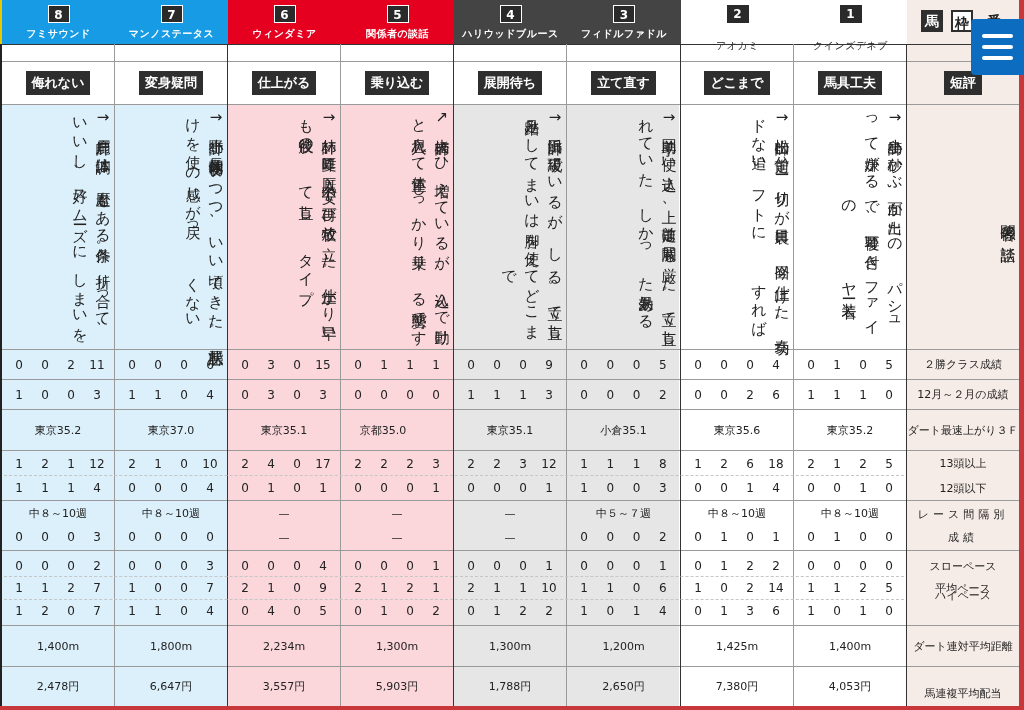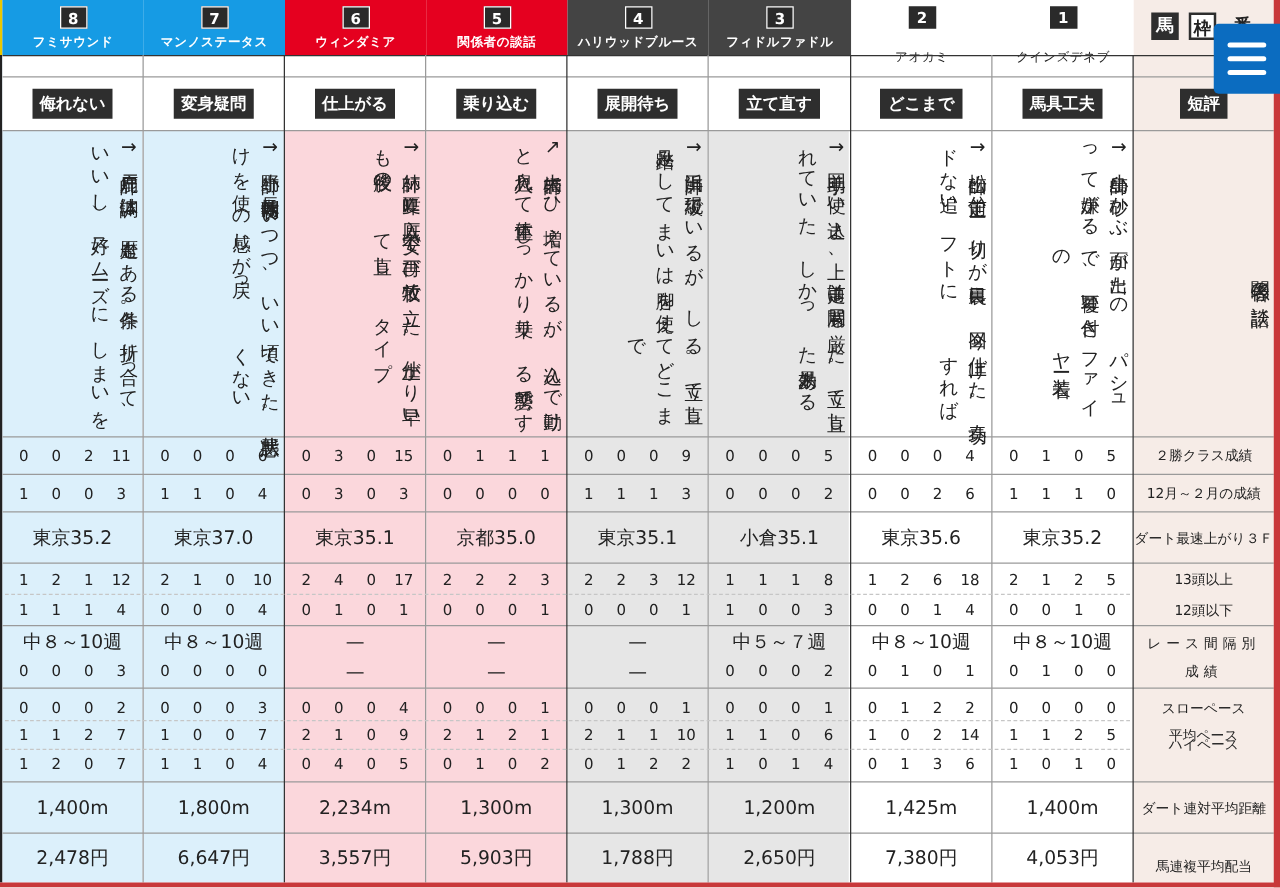--- a/index.html
+++ b/index.html
@@ -52,21 +52,21 @@
     position:absolute; top:108px; height:236px;
     writing-mode:vertical-rl; text-orientation:upright;
     font-size:15px; line-height:23px; letter-spacing:1px;
     font-family:"DejaVu Sans", sans-serif;
     display:flex; justify-content:center;
   }
   .vtext span { display:block; }
 
   .nrow { position:absolute; display:flex; justify-content:space-around; align-items:center; font-size:12px; }
   .nrow span { width:25%; text-align:center; }
-  .ctr { position:absolute; display:flex; align-items:center; justify-content:center; font-size:15px; }
+  .ctr { position:absolute; display:flex; align-items:center; justify-content:center; font-size:11px; }
 
   .lbl { position:absolute; left:907px; width:112px; display:flex; flex-direction:column; align-items:center; justify-content:center; font-size:11px; text-align:center; }
 
   .corner { position:absolute; left:907px; top:0; width:112px; height:44px; background:#f6ece7; }
   .ck { position:absolute; top:10px; width:22px; height:22px; font-size:14px; font-weight:bold; line-height:22px; text-align:center; box-sizing:border-box; }
   .ck1 { left:14px; background:#2e2e2e; color:#fff; }
   .ck2 { left:44px; border:2px solid #2e2e2e; color:#222; background:#fff; }
   .ck3 { left:76px; color:#222; }
 
   .menu-btn {
@@ -385,21 +385,21 @@
       <span>1</span>
       <span>1</span>
       <span>1</span>
     </div>
     <div class="nrow" style="left: 345px; width: 104px; top: 380px; height: 29px;">
       <span>0</span>
       <span>0</span>
       <span>0</span>
       <span>0</span>
     </div>
-    <div class="ctr" style="left: 341px; width: 112px; top: 410px; height: 40px;">京都35.0</div>
+    <div class="ctr" style="left: 327px; width: 112px; top: 410px; height: 40px;">京都35.0</div>
     <div class="nrow" style="left: 345px; width: 104px; top: 452px; height: 23px;">
       <span>2</span>
       <span>2</span>
       <span>2</span>
       <span>3</span>
     </div>
     <div class="nrow" style="left: 345px; width: 104px; top: 476px; height: 24px;">
       <span>0</span>
       <span>0</span>
       <span>0</span>

